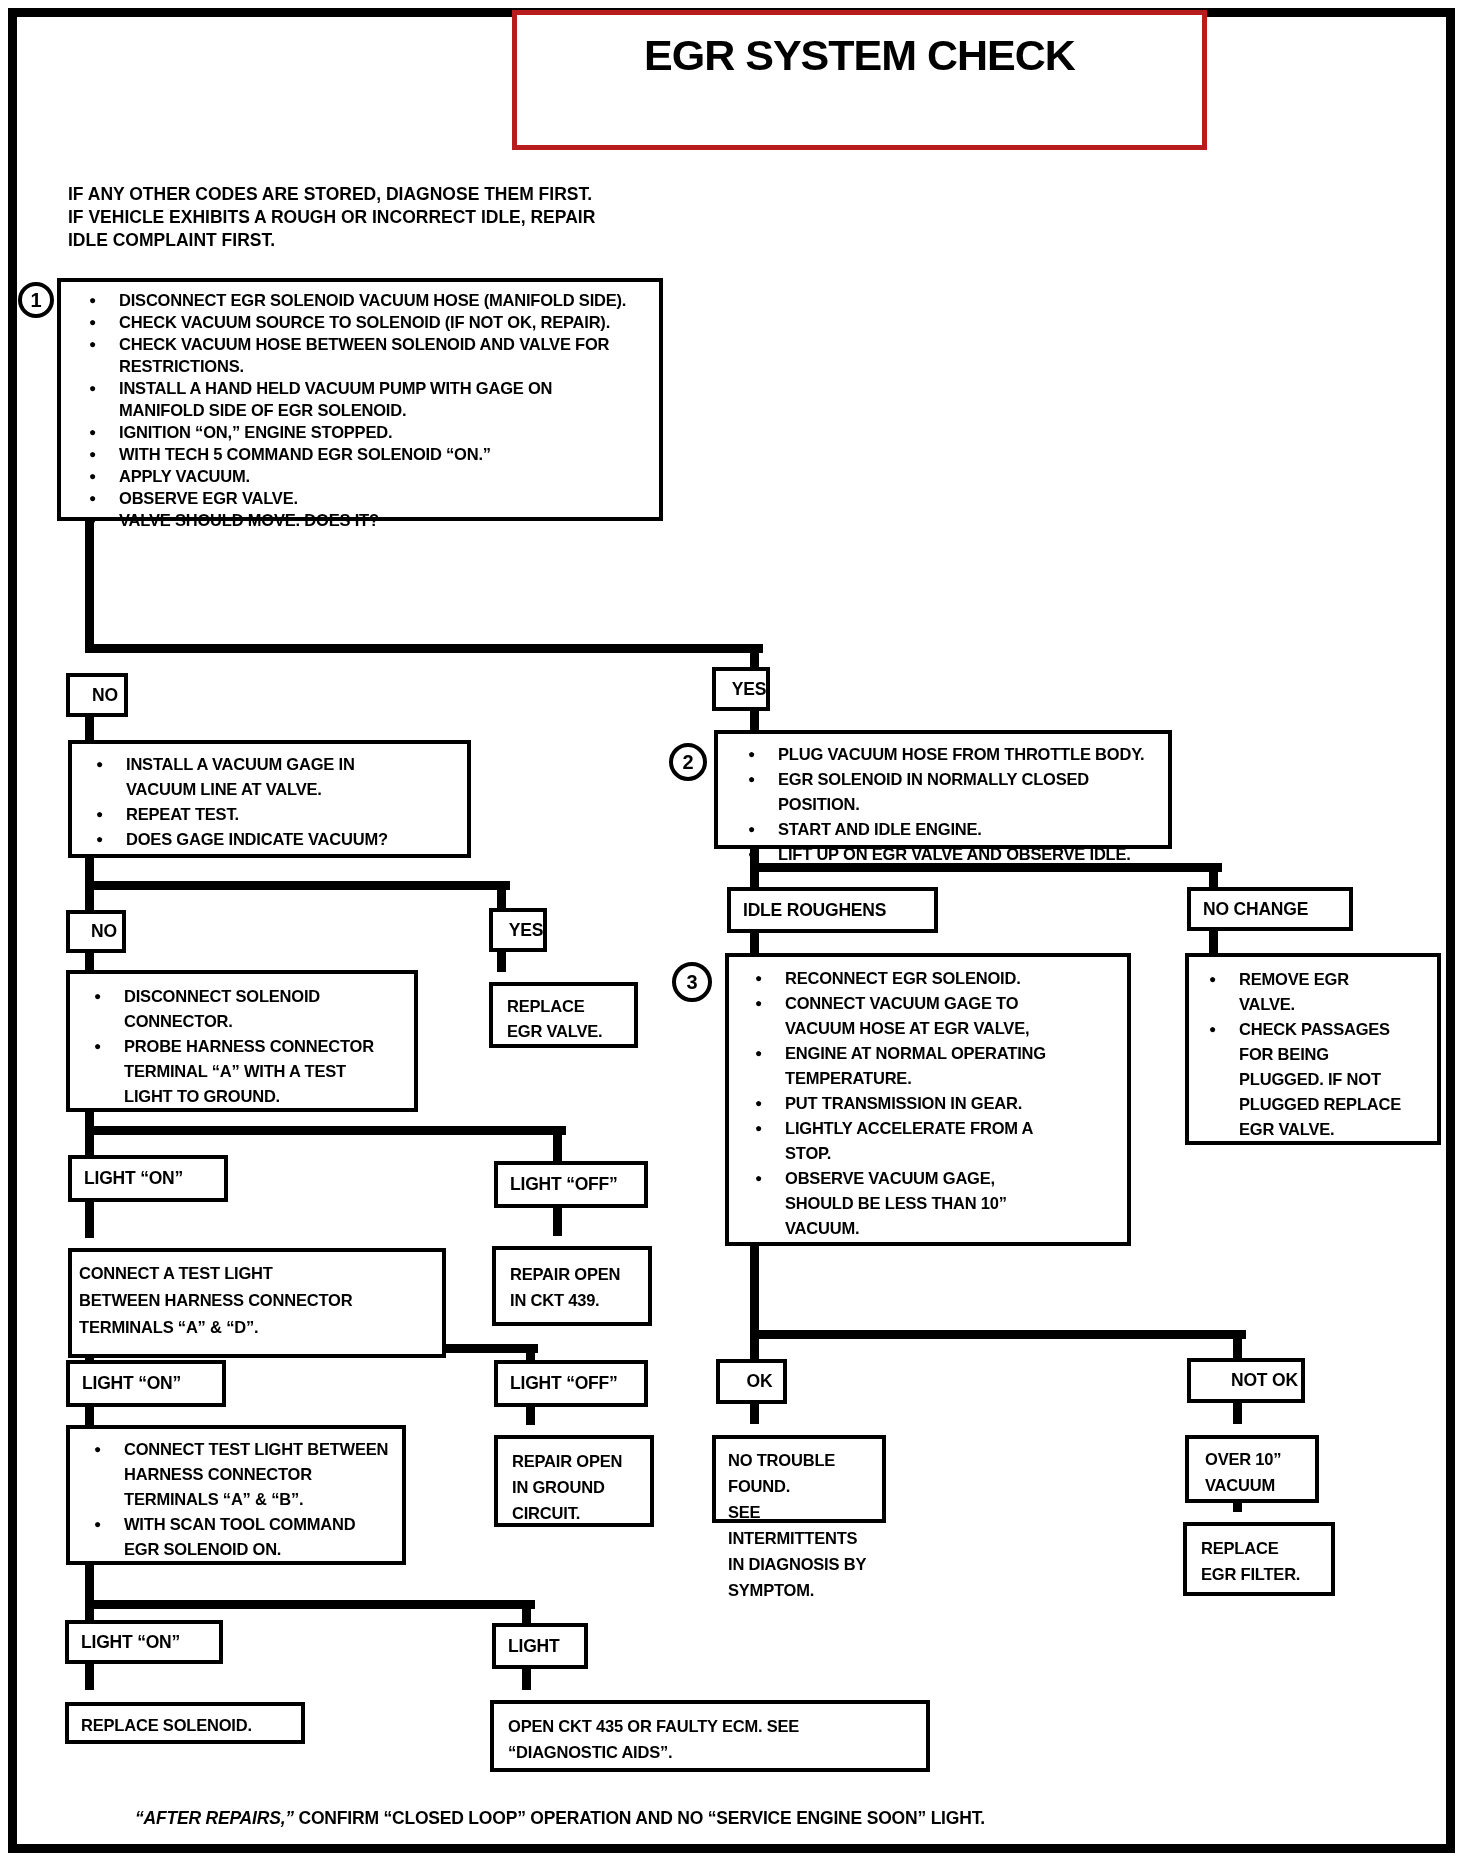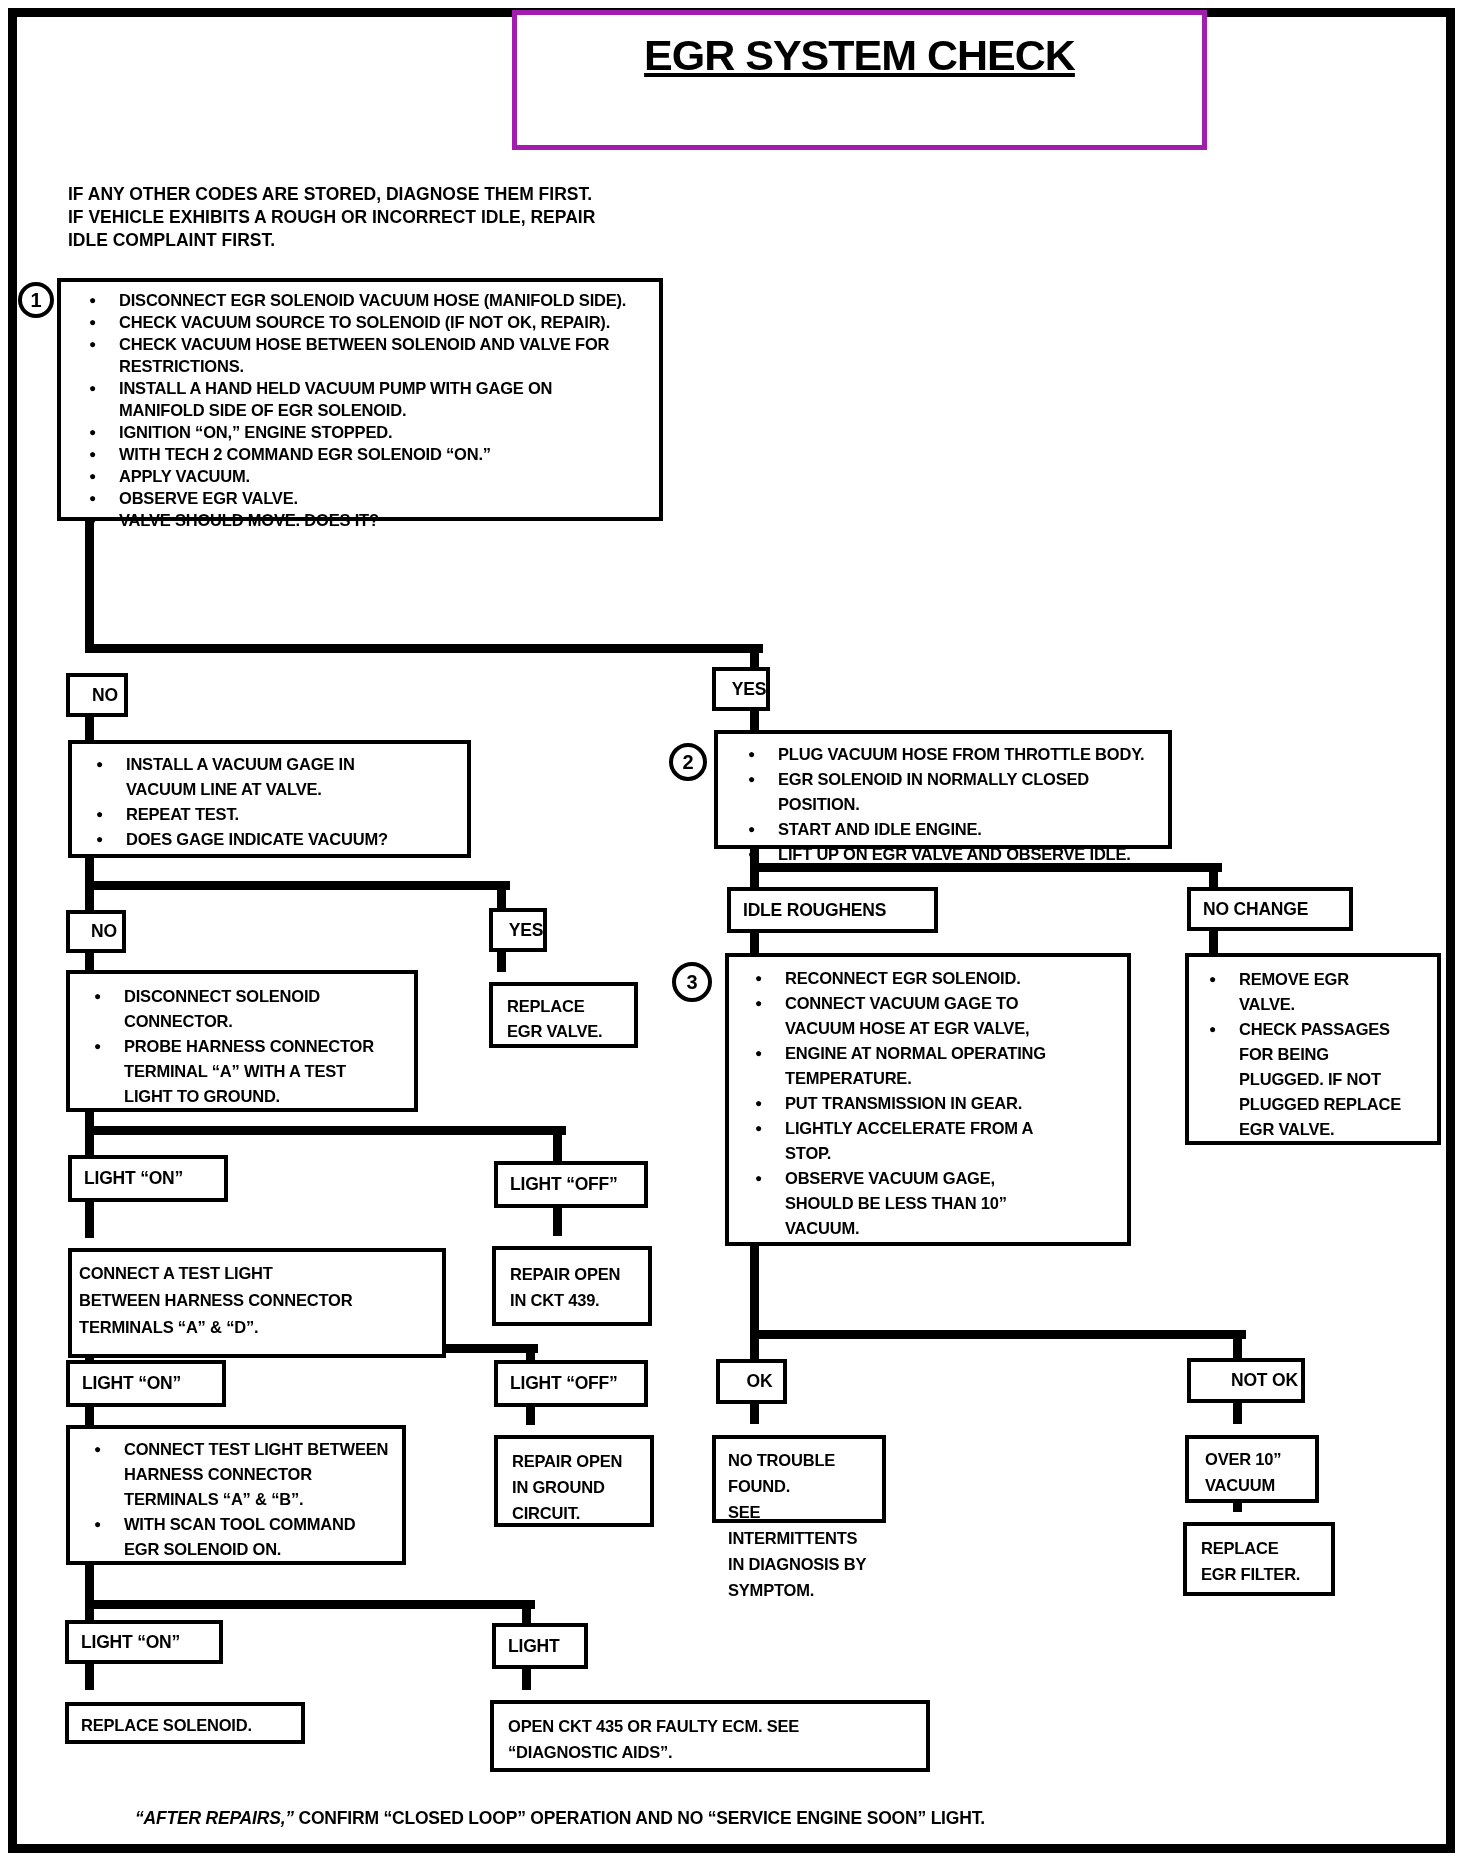--- a/index.html
+++ b/index.html
@@ -1,21 +1,21 @@
 <!DOCTYPE html>
 <html><head>
 <meta charset="utf-8">
 <style>
   html,body{margin:0;padding:0;background:#ffffff;}
   body{width:1472px;height:1872px;position:relative;font-family:"Liberation Sans","DejaVu Sans",sans-serif;color:#000;}
   .abs{position:absolute;box-sizing:border-box;}
   .line{position:absolute;background:#000;z-index:1;}
   .pageborder{border:9px solid #000;z-index:0;}
   .box{background:#fff;border:4px solid #000;z-index:2;}
-  .titlebox{border:5px solid #a21caf;z-index:3;text-align:center;text-decoration:underline;}
+  .titlebox{border:5px solid #b91c1c;z-index:3;text-align:center;}
   .title{font-size:43px;font-weight:bold;letter-spacing:-1px;padding-top:16px;}
   .pre{white-space:pre-line;}
   .intro{font-size:17.5px;line-height:23px;font-weight:bold;z-index:2;position:absolute;}
   .lbox{display:flex;align-items:center;font-size:17.5px;font-weight:bold;padding-left:12px;letter-spacing:-0.2px;}
   .ctr{justify-content:center;padding-left:16px;}
   .sbox{font-size:16.5px;font-weight:bold;letter-spacing:-0.2px;margin-top:12px;}
   .blist{font-size:16.5px;font-weight:bold;letter-spacing:-0.2px;}
   .li{display:flex;}
   .dot{flex:0 0 30px;font-size:12px;}
   .t{white-space:pre-line;}
@@ -108,21 +108,21 @@
         <span class="dot">●</span>
         <span class="t">INSTALL A HAND HELD VACUUM PUMP WITH GAGE ON
 MANIFOLD SIDE OF EGR SOLENOID.</span>
       </div>
       <div class="li">
         <span class="dot">●</span>
         <span class="t">IGNITION “ON,” ENGINE STOPPED.</span>
       </div>
       <div class="li">
         <span class="dot">●</span>
-        <span class="t">WITH TECH 2 COMMAND EGR SOLENOID “ON.”</span>
+        <span class="t">WITH TECH 5 COMMAND EGR SOLENOID “ON.”</span>
       </div>
       <div class="li">
         <span class="dot">●</span>
         <span class="t">APPLY VACUUM.</span>
       </div>
       <div class="li">
         <span class="dot">●</span>
         <span class="t">OBSERVE EGR VALVE.</span>
       </div>
       <div class="li">

